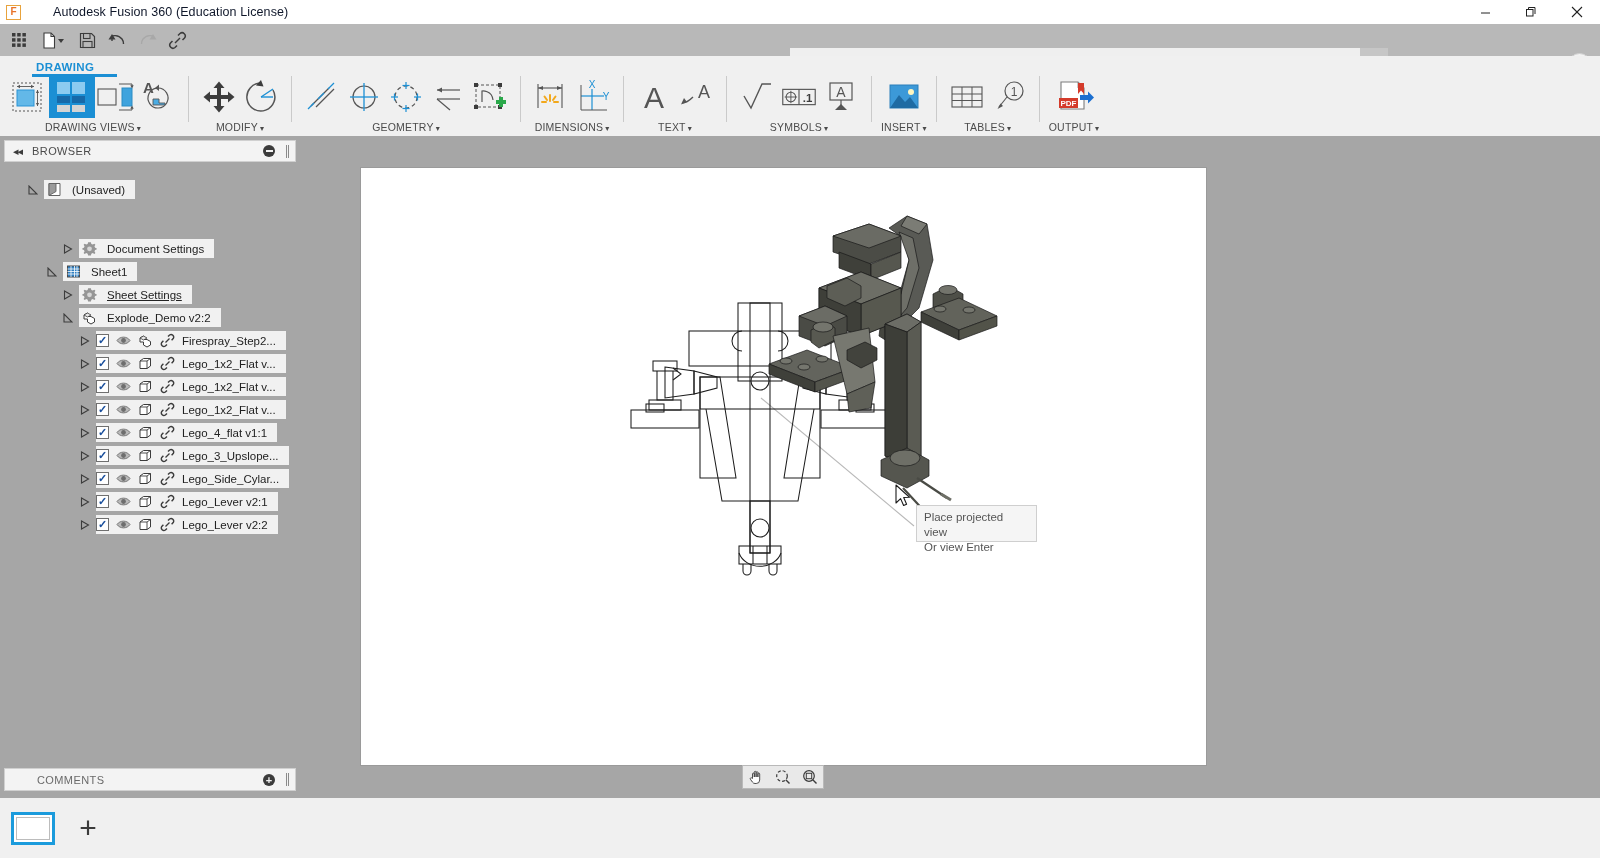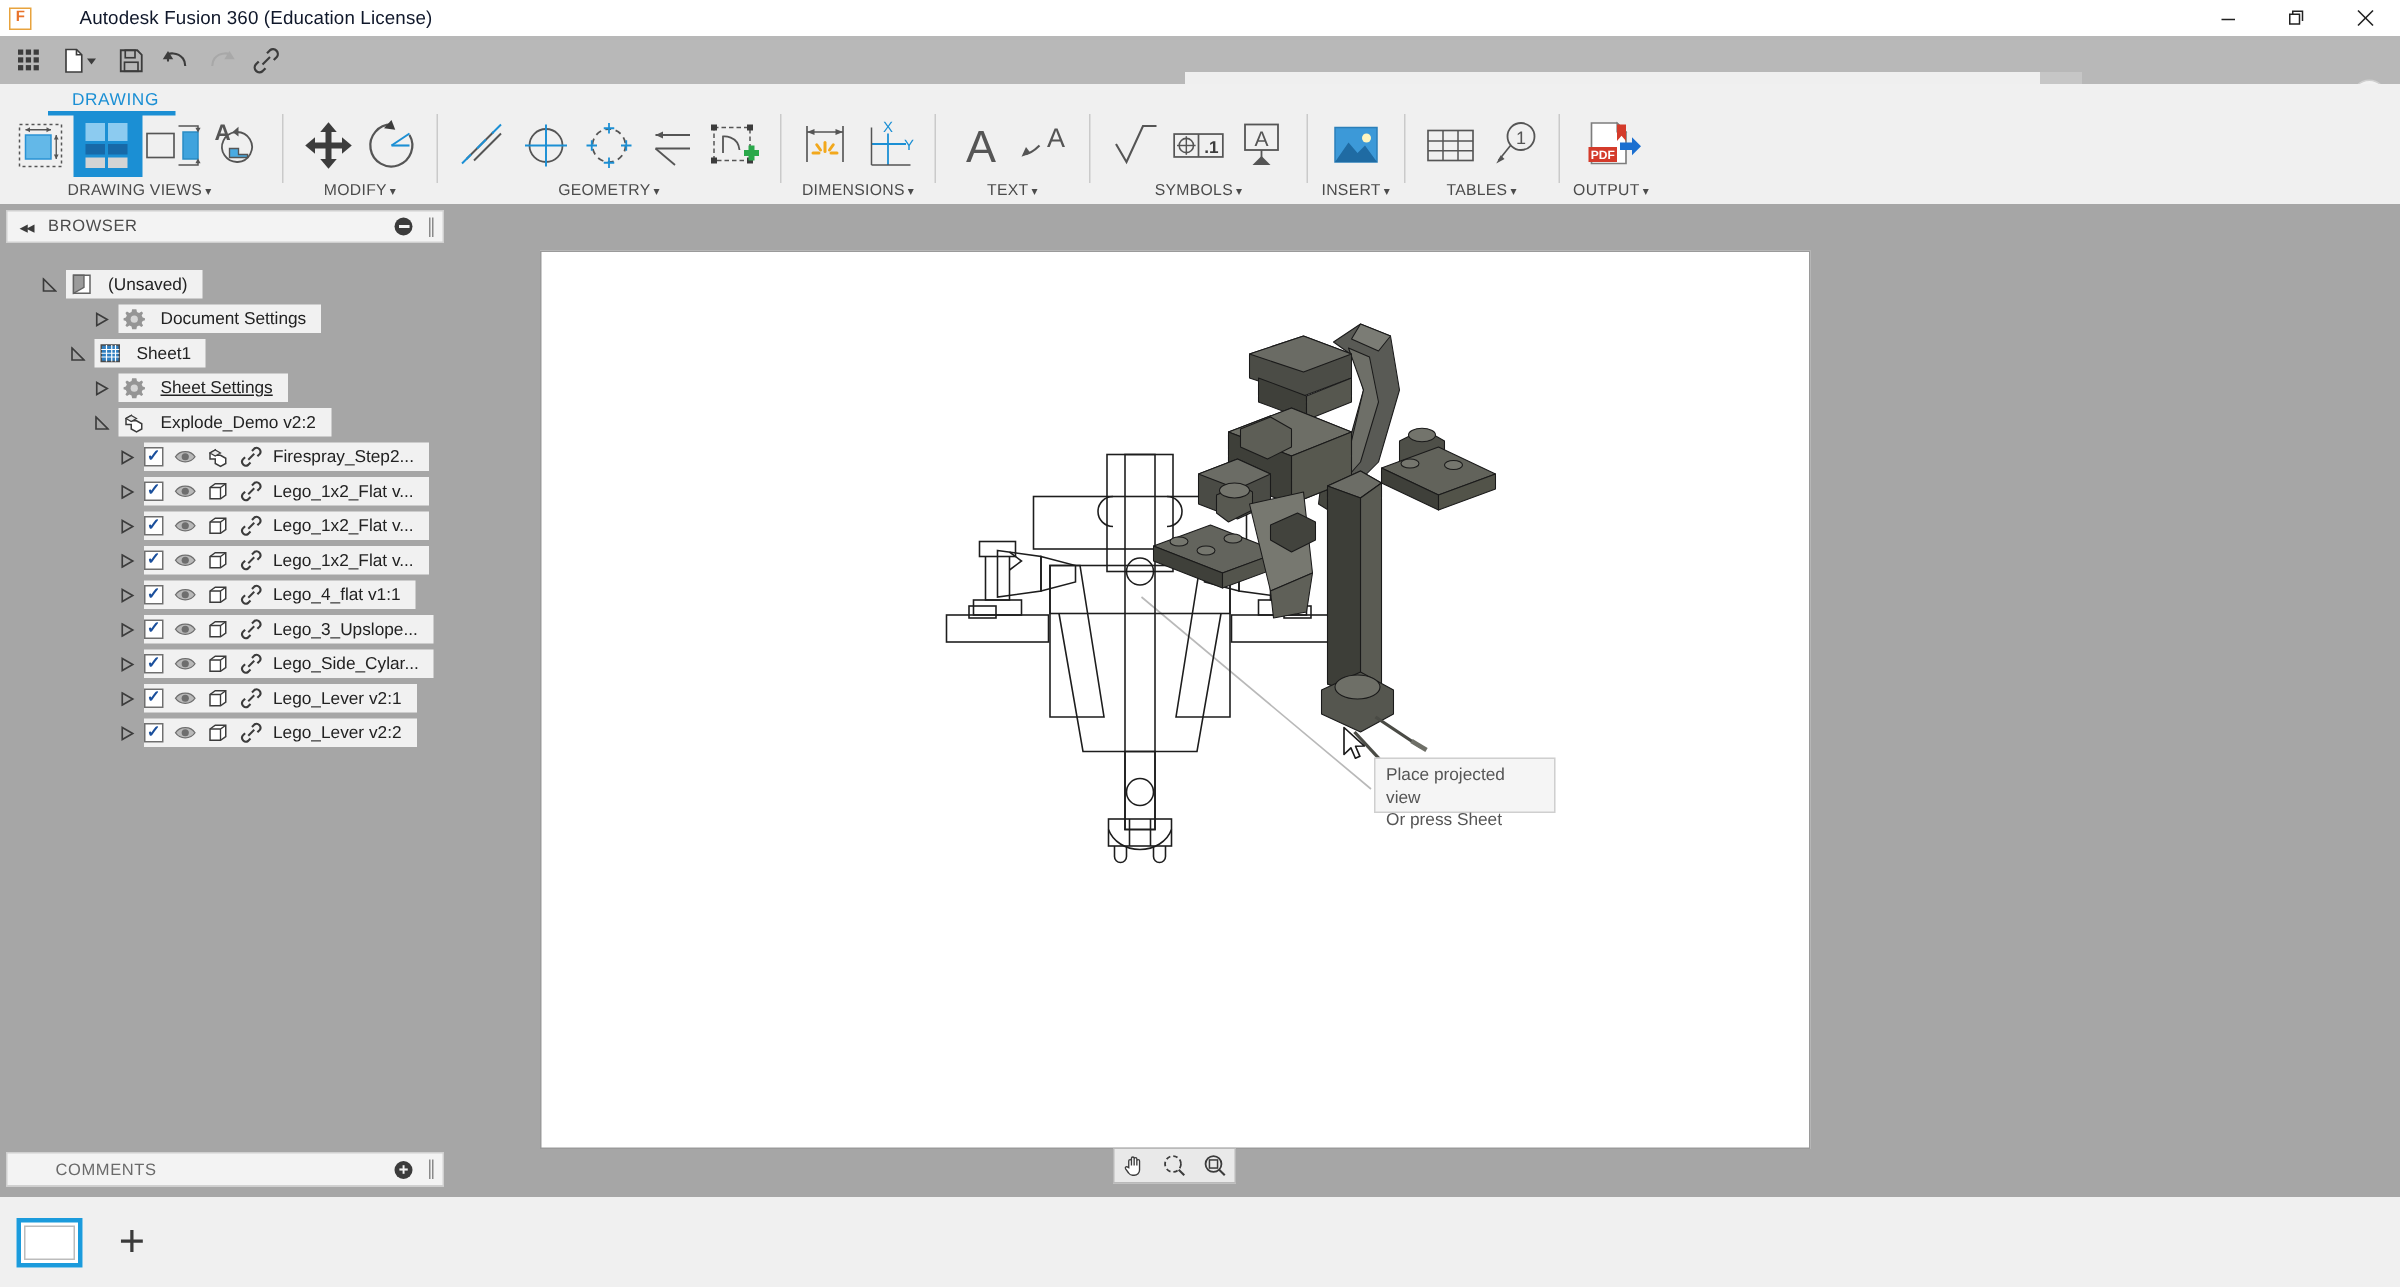--- a/index.html
+++ b/index.html
@@ -81,21 +81,21 @@
     font-size: 9.5px; color: #555; margin-left: 5px; margin-right: 3px;
   }
 
   
   .ribbon {
     position: absolute; top: 56px; left: 0; width: 1600px; height: 80px;
     background: #f0f0f0;
   }
   .ribbon-tablabel {
     position: absolute; left: 36px; top: 5px;
-    font-size: 11.5px; font-weight: normal; color: #1b8fd4; letter-spacing: 0.4px; margin-left: 12px;
+    font-size: 11.5px; font-weight: bold; color: #1b8fd4; letter-spacing: 0.4px;
   }
   .ribbon-tabunderline {
     position: absolute; left: 32px; top: 18px; width: 85px; height: 3px; background: #1b8fd4;
   }
   .rib-groups { position: absolute; top: 20px; left: 0; display: flex; height: 60px; }
   .rib-group { display: flex; flex-direction: column; align-items: center; position: relative; padding: 0 7px; }
   .rib-items { display: flex; align-items: flex-start; height: 44px; }
   .rib-btn {
     width: 42px; height: 42px; display: flex; align-items: center; justify-content: center;
     position: relative;
@@ -777,21 +777,21 @@
     </div>
 
     <div class="cursor">
       <svg width="17" height="24" viewBox="0 0 17 24">
         <polygon points="1,1 1,19 5.6,14.6 8.6,21.5 11.6,20.2 8.7,13.5 14.5,13.3" fill="#ffffff" stroke="#1a1a1a" stroke-width="1.1" stroke-linejoin="round"></polygon>
       </svg>
     </div>
 
     <div class="tooltip">
       <div>Place projected view</div>
-      <div>Or press Sheet</div>
+      <div>Or view Enter</div>
     </div>
 
     <div class="navdock">
       <div class="nbtn">
         <svg width="16" height="16" viewBox="0 0 16 16">
           <path d="M4.5 9.5 L4.5 5 a0.9 0.9 0 0 1 1.8 0 L6.3 8 L6.3 3.2 a0.9 0.9 0 0 1 1.8 0 L8.1 8 L8.1 3.6 a0.9 0.9 0 0 1 1.8 0 L9.9 8 L9.9 5 a0.9 0.9 0 0 1 1.8 0 L11.7 11 a3.5 3.5 0 0 1 -3.5 3.5 L7 14.5 a3.2 3.2 0 0 1 -2.6 -1.5 L2.4 10.2 a0.9 0.9 0 0 1 1.5 -1 Z" fill="#fff" stroke="#3c3c3c" stroke-width="0.9"></path>
         </svg>
       </div>
       <div class="nbtn">
         <svg width="16" height="16" viewBox="0 0 16 16">
@@ -828,21 +828,21 @@
             <span class="nicon">
               <svg width="15" height="15" viewBox="0 0 15 15">
                 <path d="M2 1.5 H13 V13.5 H2 Z" fill="#fff" stroke="#636363" stroke-width="1"></path>
                 <path d="M2 1.5 H9 V9.5 L2 13.5 Z" fill="#9b9b9b" stroke="#636363" stroke-width="0.9"></path>
               </svg>
             </span>
             <span class="ntext" style="padding-left:6px;">(Unsaved)</span>
           </span>
         </div>
 
-        <div class="node" style="padding-left:53px;">
+        <div class="node" style="padding-left:53px;margin-top:36px;">
           <span class="twisty">
             <svg width="10" height="10" viewBox="0 0 10 10">
                 <polygon points="1.5,1 8.5,5 1.5,9" fill="none" stroke="#3c3c3c" stroke-width="1.1"></polygon>
               </svg>
           </span>
           <span class="pillbg">
             <span class="nicon">
               <svg width="15" height="15" viewBox="0 0 15 15">
                 <path d="M7.5 1 L9 1 L9.4 2.9 L10.9 3.6 L12.6 2.6 L13.7 3.7 L12.7 5.4 L13.4 6.9 L15 7.3 L15 8.8 L13.4 9.2 L12.7 10.7 L13.7 12.4 L12.6 13.5 L10.9 12.5 L9.4 13.2 L9 15 L7.5 15 L6 15 L5.6 13.2 L4.1 12.5 L2.4 13.5 L1.3 12.4 L2.3 10.7 L1.6 9.2 L0 8.8 L0 7.3 L1.6 6.9 L2.3 5.4 L1.3 3.7 L2.4 2.6 L4.1 3.6 L5.6 2.9 L6 1 Z" fill="#959595" transform="scale(0.95) translate(0.4,0.2)"></path>
                 <circle cx="7.5" cy="7.8" r="2.4" fill="#d6d6d6"></circle>

